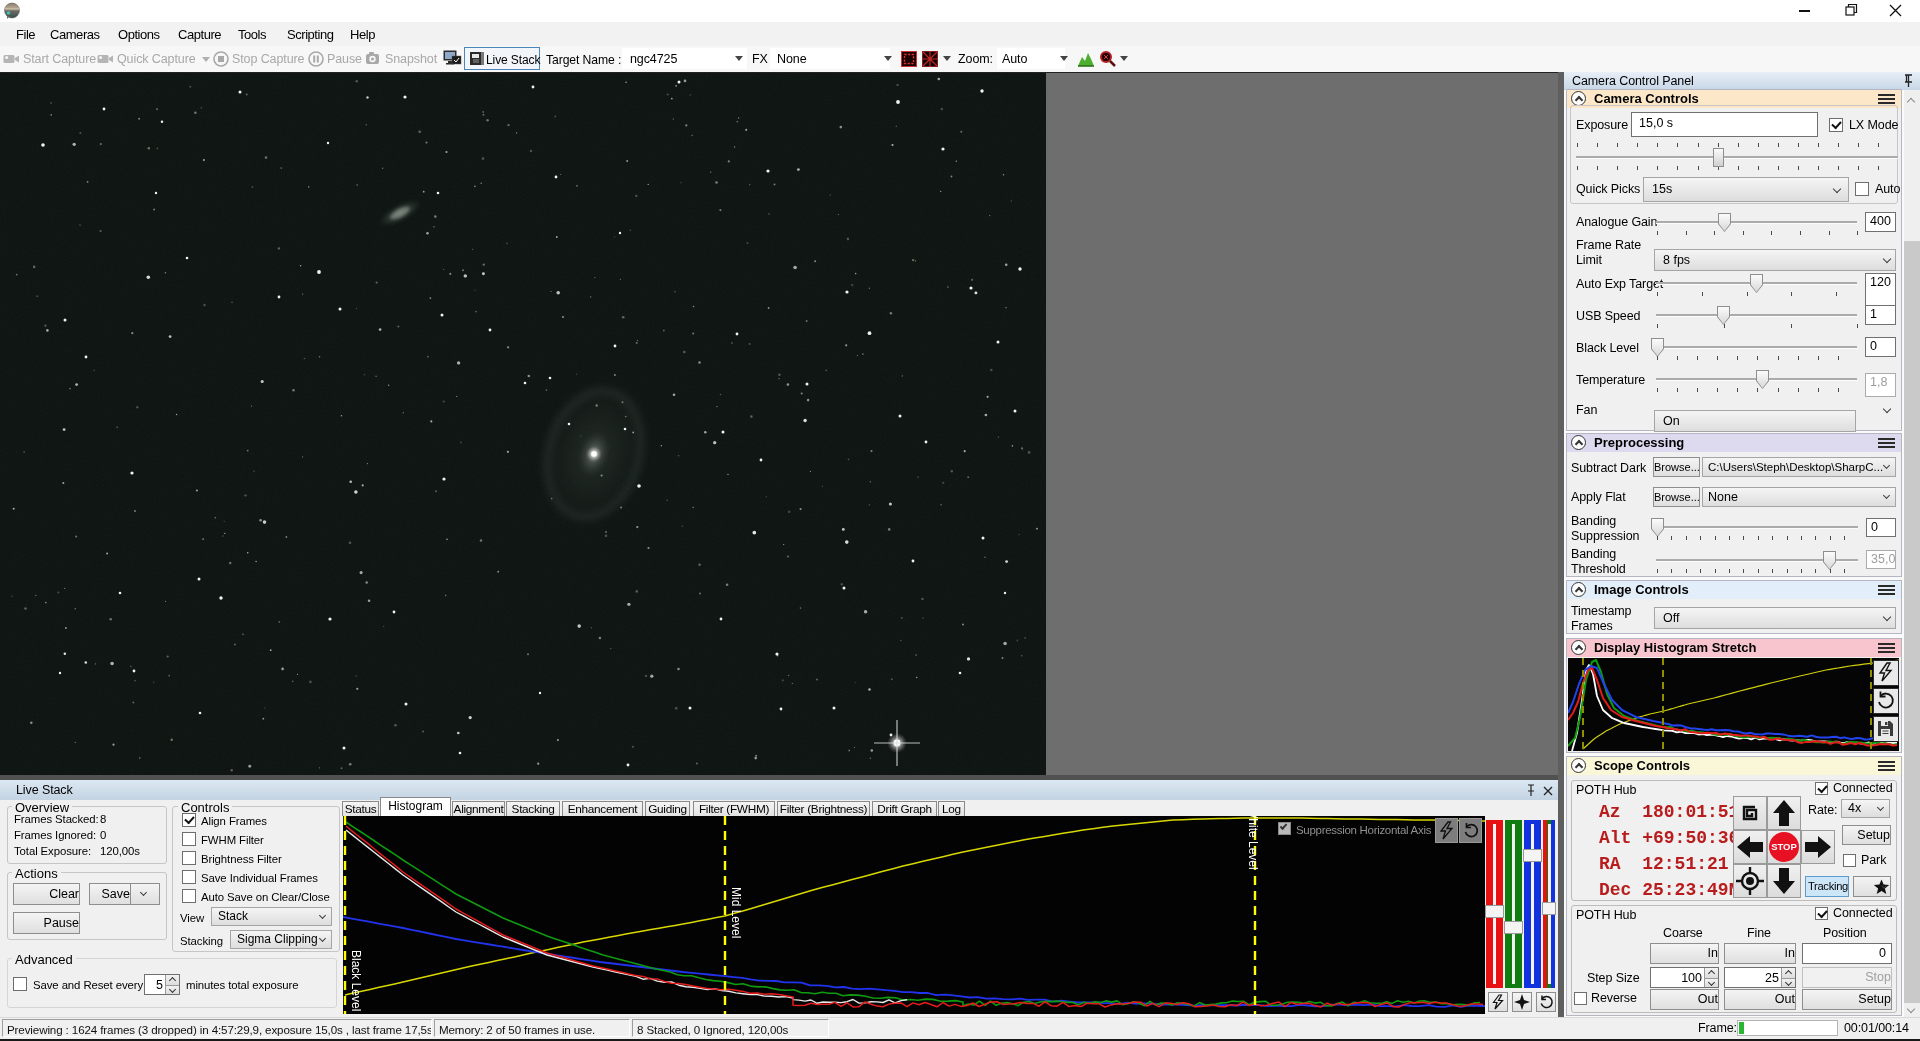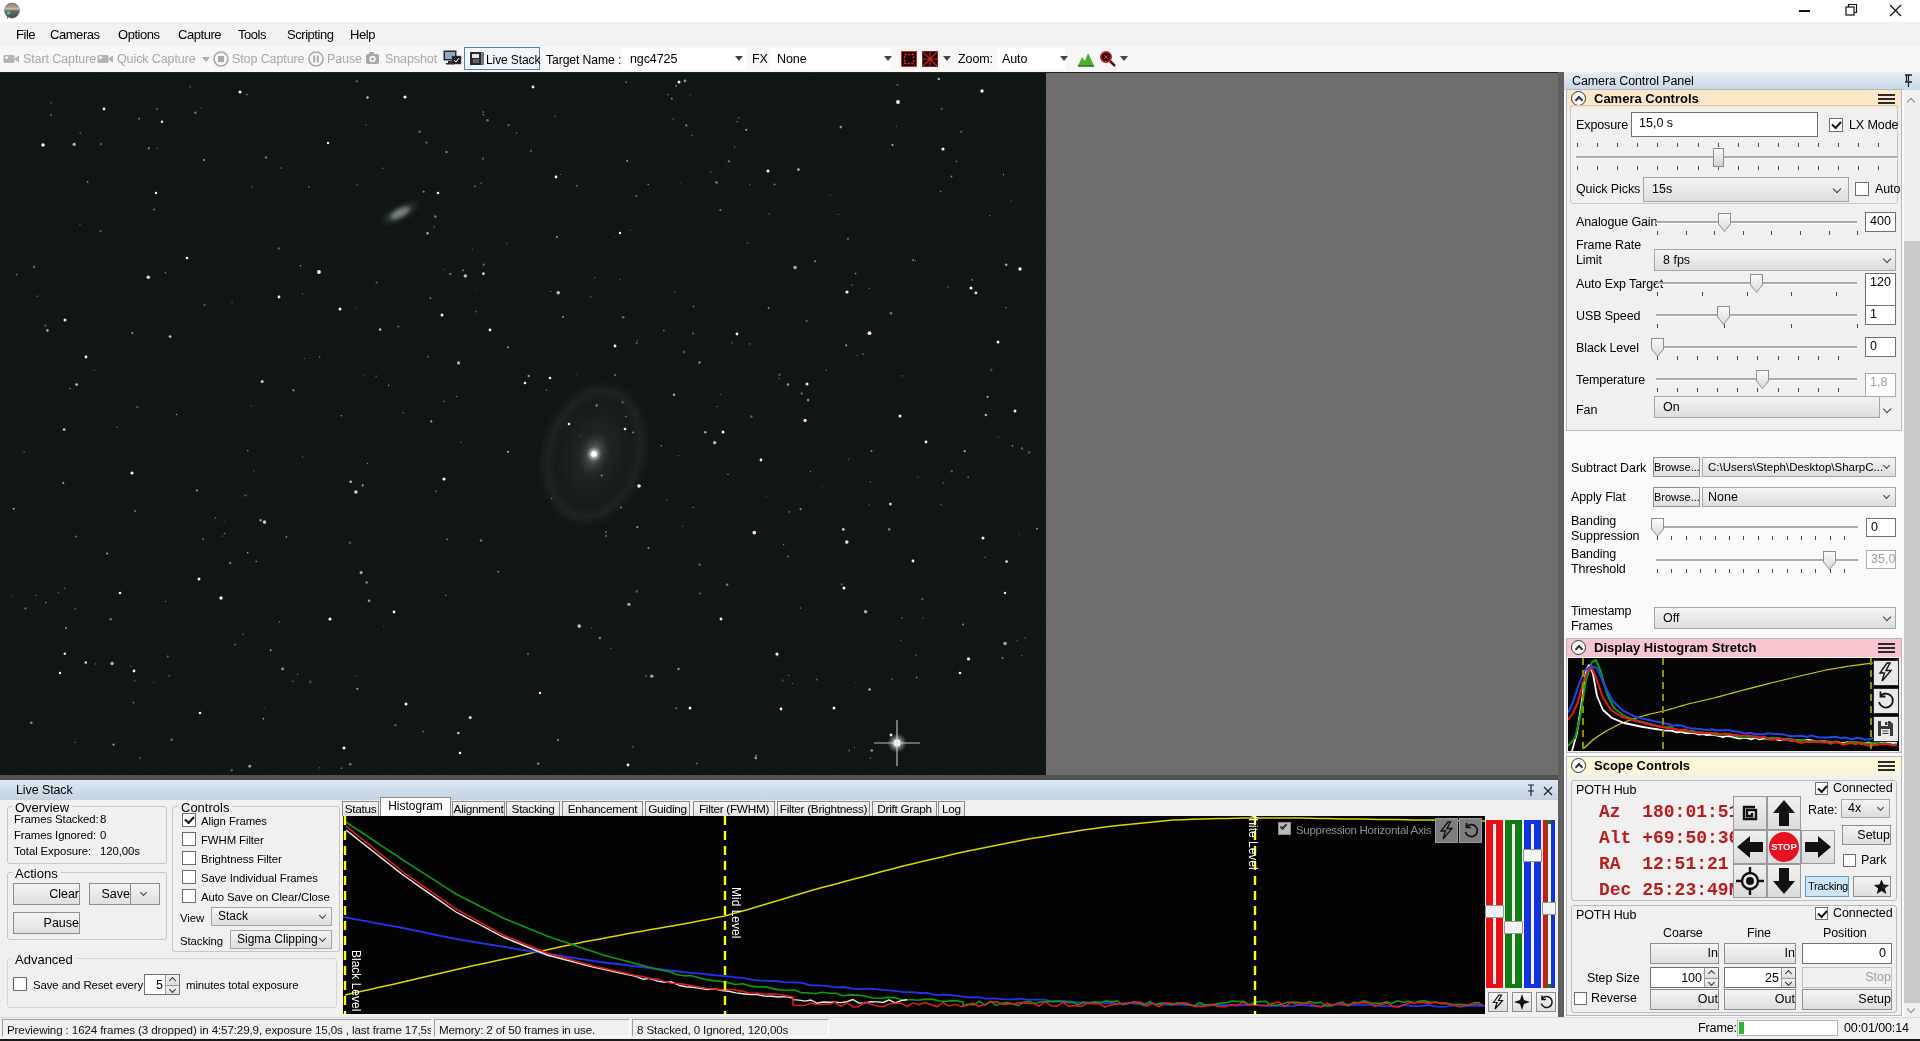--- a/index.html
+++ b/index.html
@@ -739,22 +739,29 @@
     <div class="tb" style="left:1865px;top:337px;width:31px;height:20px;padding:1px 0 0 4px">0</div>
     <div class="lbl" style="left:1576px;top:373px">Temperature</div>
     <div class="trk" style="left:1656px;top:378px;width:201px"></div>
     <div class="pent" style="left:1756px;top:370px">
       <div class="po"></div>
       <div class="pi"></div>
     </div>
     <div class="ticks" style="left:1657px;top:388px;width:201px;background:repeating-linear-gradient(90deg,#4a4a4a 0 1px,transparent 1px 20.1px)"></div>
     <div class="tb graytxt" style="left:1865px;top:373px;width:31px;height:24px;padding:1px 0 0 4px;border-color:#ababab">1,8</div>
     <div class="lbl" style="left:1576px;top:403px">Fan</div>
-    <div class="combo" style="left:1654px;top:396px;width:226px;height:22px;line-height:20px">On</div>
+    <div class="combo" style="left:1654px;top:410px;width:202px;height:22px;line-height:20px">On</div>
     <div class="chev" style="left:1884px;top:406px"></div>
+    <div class="sec" style="top:433px;height:144px">
+      <div class="sechdr" style="height:18px;background:#dddaf0">
+        <div class="circ"></div>
+        <div class="t">Preprocessing</div>
+        <div class="ham"></div>
+      </div>
+    </div>
     <div class="lbl" style="left:1571px;top:461px">Subtract Dark</div>
     <div class="btn" style="left:1653px;top:457px;width:47px;height:20px;line-height:18px;font-size:11px">Browse...</div>
     <div class="combo" style="left:1702px;top:457px;width:194px;height:20px;line-height:18px;font-size:11.5px;padding-left:5px">C:\Users\Steph\Desktop\SharpC...</div>
     <div class="chev" style="left:1884px;top:463px;width:5px;height:5px"></div>
     <div class="lbl" style="left:1571px;top:490px">Apply Flat</div>
     <div class="btn" style="left:1653px;top:487px;width:47px;height:20px;line-height:18px;font-size:11px">Browse...</div>
     <div class="combo" style="left:1702px;top:487px;width:194px;height:20px;line-height:18px;font-size:12.5px;padding-left:5px">None</div>
     <div class="chev" style="left:1884px;top:493px;width:5px;height:5px"></div>
     <div class="lbl" style="left:1571px;top:514px">Banding<br>Suppression</div>
     <div class="trk" style="left:1656px;top:526px;width:202px"></div>
@@ -765,20 +772,27 @@
     <div class="ticks" style="left:1657px;top:536px;width:202px;background:repeating-linear-gradient(90deg,#4a4a4a 0 1px,transparent 1px 14.4px)"></div>
     <div class="tb" style="left:1866px;top:518px;width:30px;height:19px;padding:1px 0 0 4px">0</div>
     <div class="lbl" style="left:1571px;top:547px">Banding<br>Threshold</div>
     <div class="trk" style="left:1656px;top:559px;width:202px"></div>
     <div class="pent" style="left:1823px;top:551px">
       <div class="po"></div>
       <div class="pi"></div>
     </div>
     <div class="ticks" style="left:1657px;top:569px;width:202px;background:repeating-linear-gradient(90deg,#4a4a4a 0 1px,transparent 1px 14.4px)"></div>
     <div class="tb graytxt" style="left:1866px;top:550px;width:30px;height:19px;padding:1px 0 0 4px;border-color:#ababab">35,0</div>
+    <div class="sec" style="top:580px;height:54px">
+      <div class="sechdr" style="height:18px;background:#e2eefa">
+        <div class="circ"></div>
+        <div class="t">Image Controls</div>
+        <div class="ham"></div>
+      </div>
+    </div>
     <div class="lbl" style="left:1571px;top:604px">Timestamp<br>Frames</div>
     <div class="combo" style="left:1654px;top:607px;width:242px;height:22px;line-height:20px">Off</div>
     <div class="chev" style="left:1884px;top:614px"></div>
     <div class="sec" style="top:638px;height:115px">
       <div class="sechdr" style="height:18px;background:#f8c5ce">
         <div class="circ"></div>
         <div class="t">Display Histogram Stretch</div>
         <div class="ham"></div>
       </div>
     </div>

